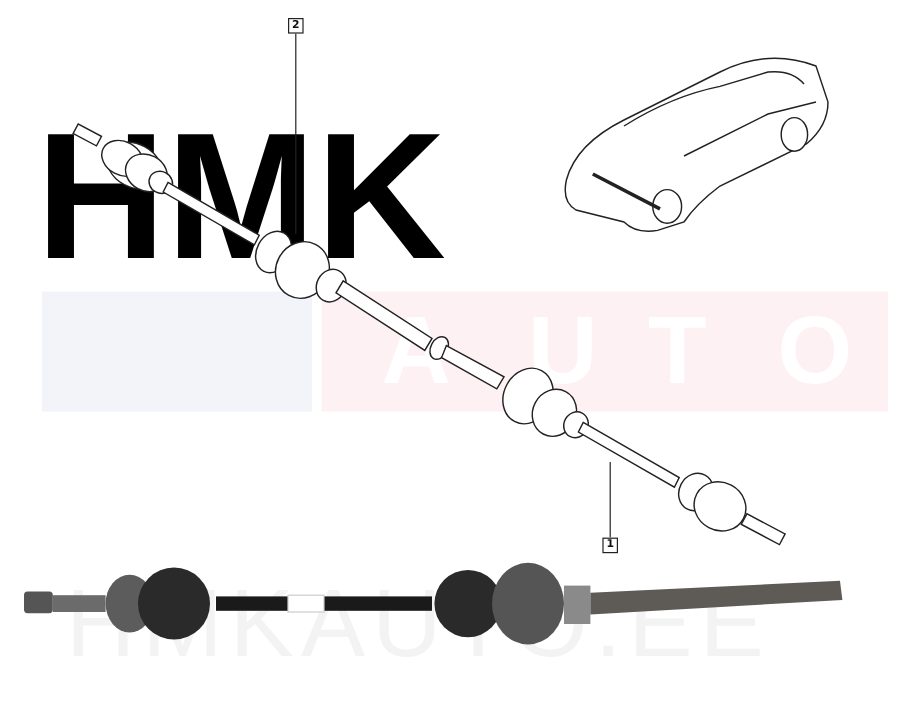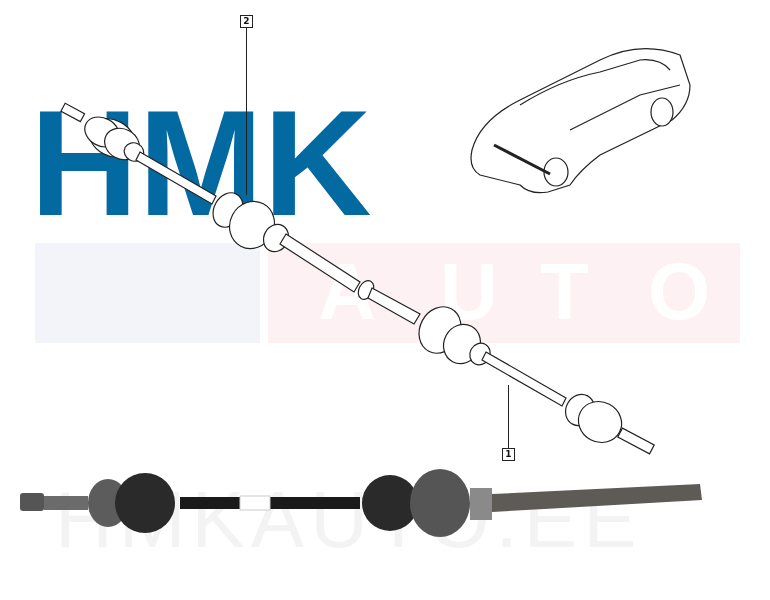--- a/index.html
+++ b/index.html
@@ -1,17 +1,17 @@
 <!DOCTYPE html>
 <html><head>
 <meta charset="utf-8">
 <style>
   html, body { margin:0; padding:0; background:#ffffff; }
   body { width:770px; height:600px; position:relative; overflow:hidden; font-family:"Liberation Sans", sans-serif; }
-  .wm-letter { position:absolute; font-family:"Liberation Sans", sans-serif; font-weight:bold; color:#0369a1; line-height:1; }
+  .wm-letter { position:absolute; font-family:"Liberation Sans", sans-serif; font-weight:bold; color:#000000; line-height:1; }
   .wm-auto-bg { position:absolute; left:268px; top:243px; width:472px; height:100px; background:#fdf1f3; }
   .wm-left-bg { position:absolute; left:35px; top:243px; width:225px; height:100px; background:#f2f4f9; }
   .wm-auto-letter { position:absolute; font-weight:bold; color:#ffffff; font-size:80px; top:252px; line-height:1; font-family:"Liberation Sans", sans-serif; }
   .wm-bottom { position:absolute; left:55px; top:480px; font-size:80px; color:#f3f3f3; letter-spacing:6px; font-family:"Liberation Sans", sans-serif; line-height:1; }
   .callout { position:absolute; width:11px; height:11px; border:1px solid #222; background:#fff; font-size:9px; font-weight:bold; text-align:center; line-height:11px; color:#111; font-family:"DejaVu Sans", sans-serif; }
   .leader { position:absolute; width:1px; background:#222; }
   svg { position:absolute; left:0; top:0; }
 </style>
 </head>
 <body>

